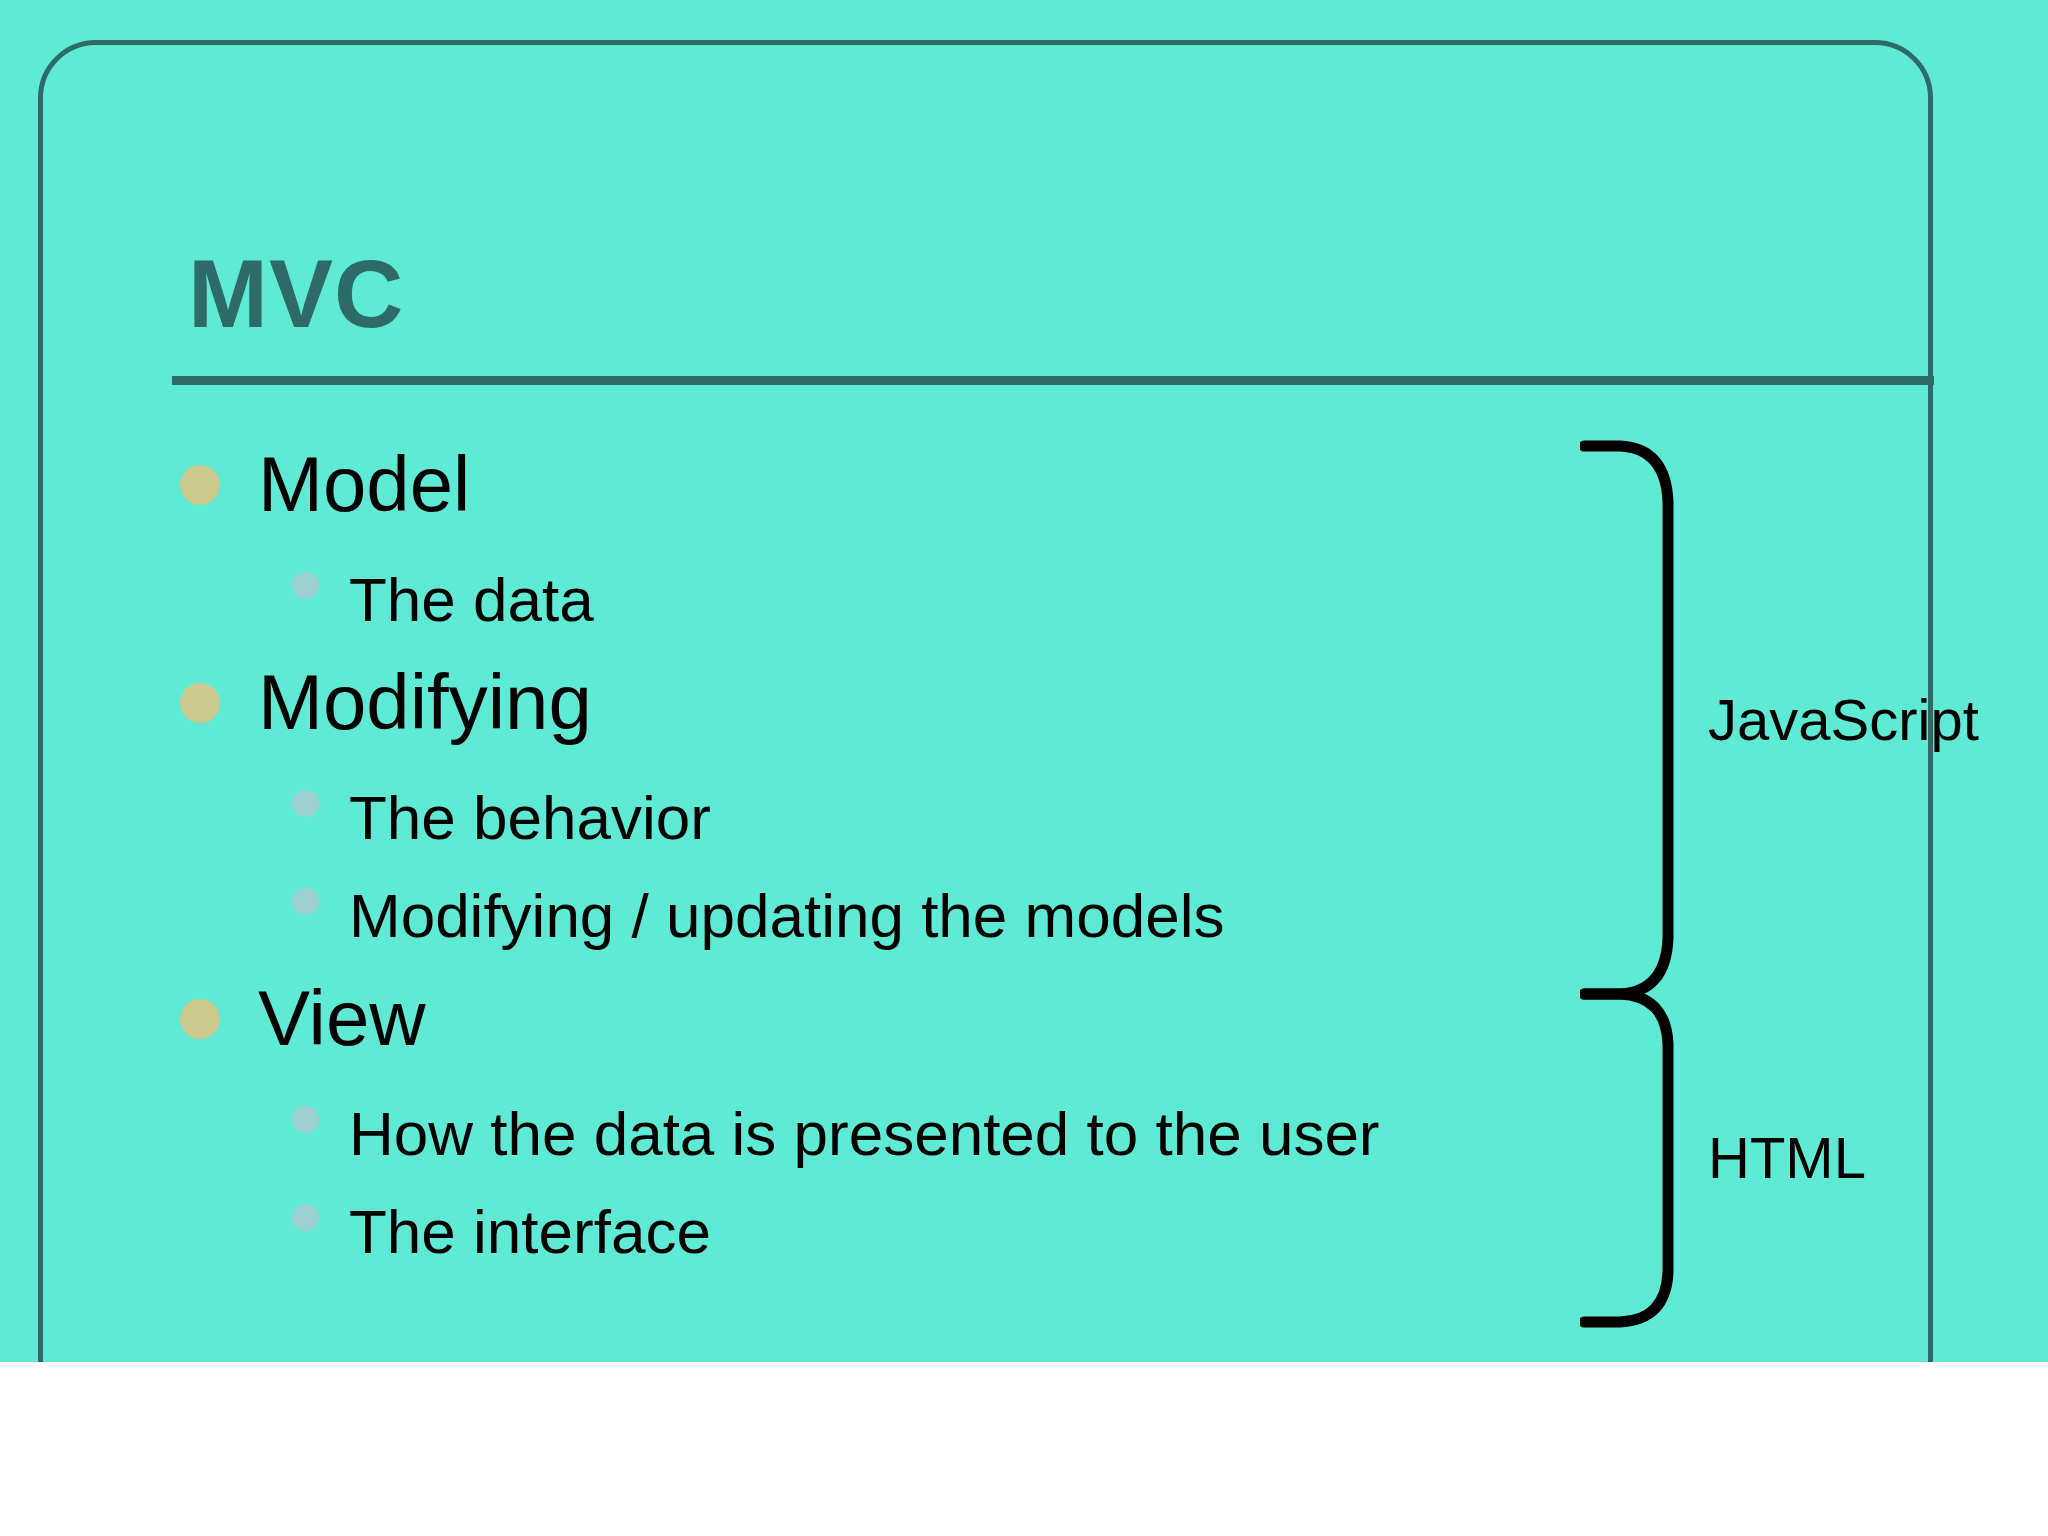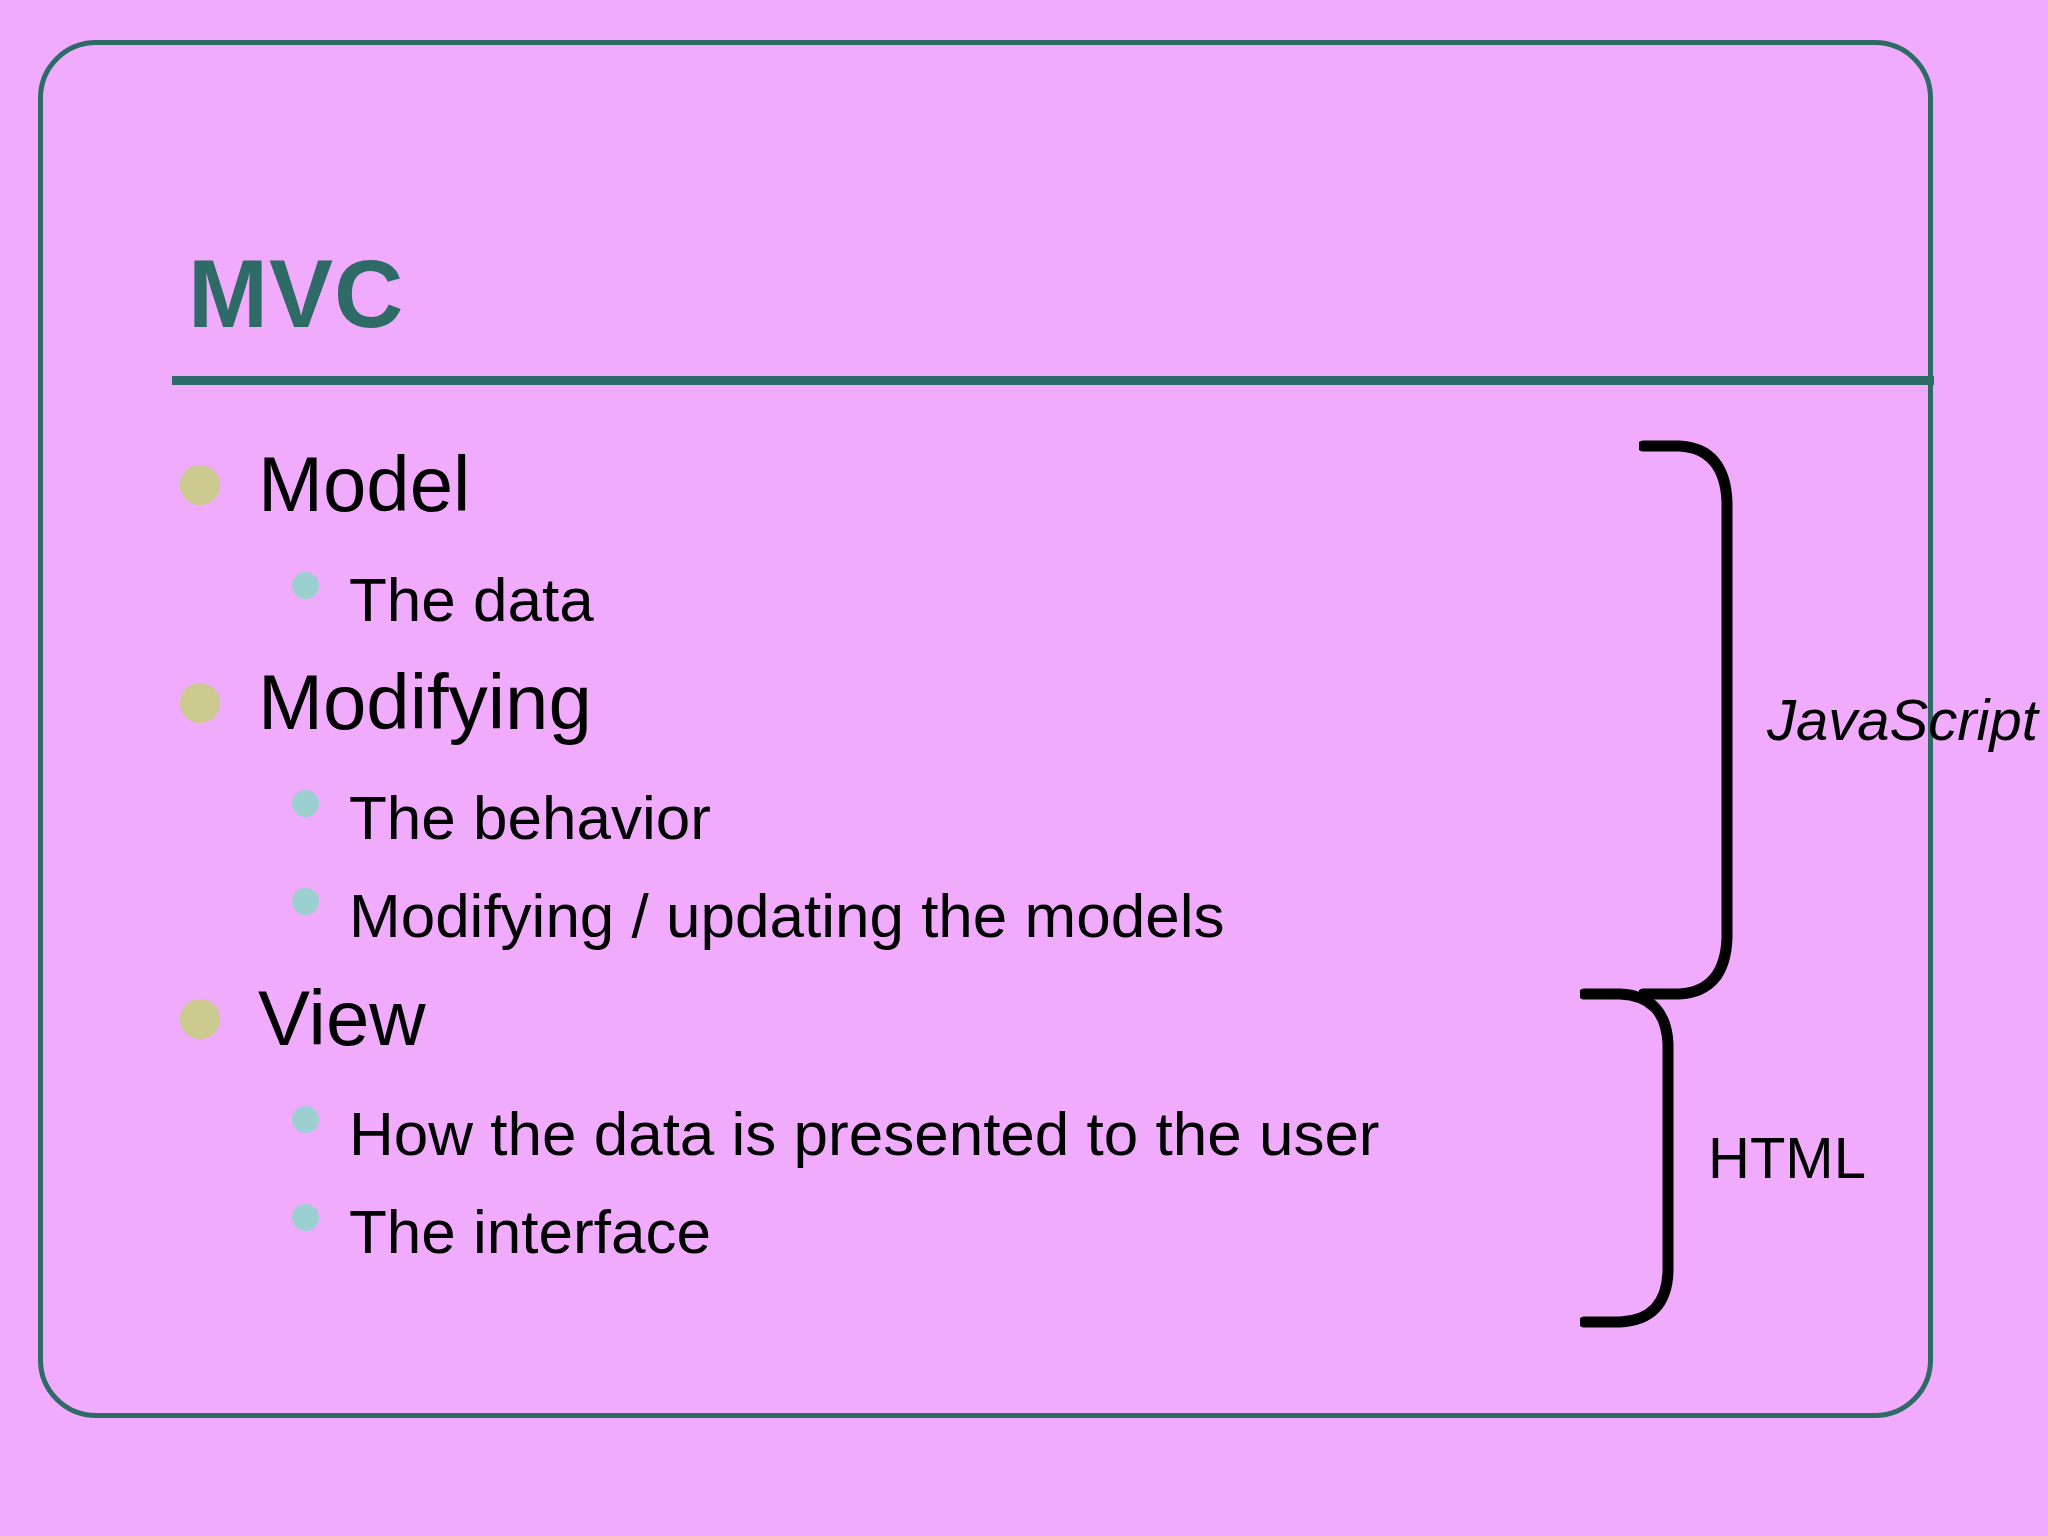--- a/index.html
+++ b/index.html
@@ -8,22 +8,22 @@
     padding: 0;
     background: #ffffff;
   }
   body {
     font-family: "Liberation Sans", sans-serif;
   }
 
   #slide {
     position: relative;
     width: 2048px;
-    height: 1536px;
-    background: #f0abfc;
+    height: 1362px;
+    background: #5eead4;
     overflow: hidden;
   }
 
   
   #slide-frame {
     position: absolute;
     left: 38px;
     top: 40px;
     width: 1895px;
     height: 1378px;
@@ -129,24 +129,23 @@
 
   .brace-label {
     font-size: 58px;
     color: #000000;
     line-height: 1;
     margin-left: 28px;
     white-space: nowrap;
   }
 
   #brace-group-javascript {
-    left: 1639px;
+    left: 1580px;
     top: 440px;
     height: 560px;
-    font-style: italic;
   }
 
   #brace-group-html {
     left: 1580px;
     top: 988px;
     height: 340px;
   }
 </style>
 </head>
 <body>

